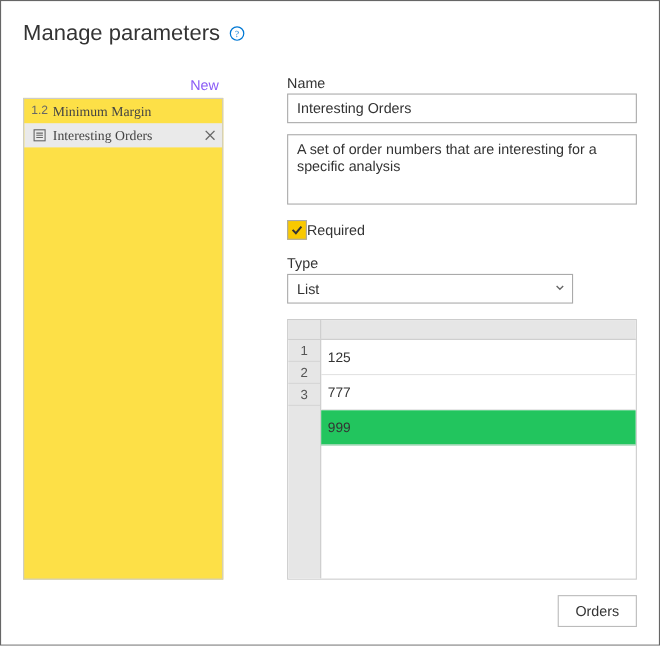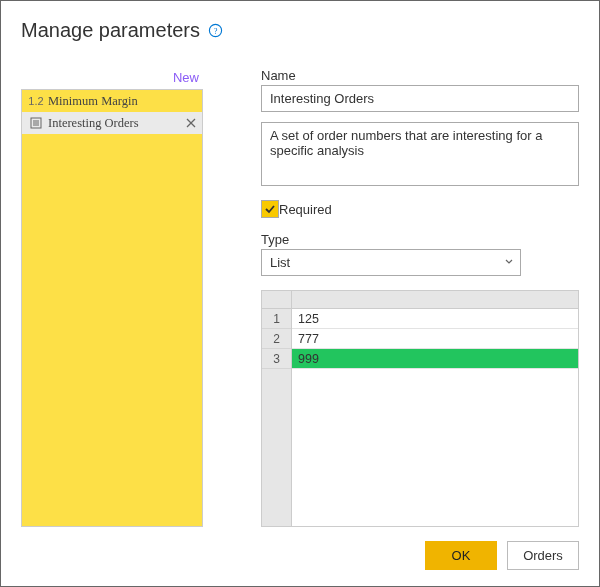--- a/index.html
+++ b/index.html
@@ -169,21 +169,21 @@
   }
   .grid-rownums {
     width: 30px;
     background: #e6e6e6;
     border-right: 1px solid #ccc;
   }
   .grid-cells {
     flex: 1;
   }
   .g-row {
-    height: 20px;
+    height: 32px;
     display: flex;
     align-items: center;
     border-bottom: 1px solid #e3e3e3;
   }
   .g-num {
     height: 20px;
     display:flex; align-items:center; justify-content:center;
     font-size: 12px;
     color: #555;
     border-bottom: 1px solid #d5d5d5;
@@ -317,17 +317,16 @@
                 <div class="g-cell">999</div>
               </div>
             </div>
         </div>
       </div>
 
     </div>
   </div>
 
   <div class="footer">
-    <div class="btn primary">OK</div>
     <div class="btn">Orders</div>
   </div>
 
 </div>
 
 </body></html>

